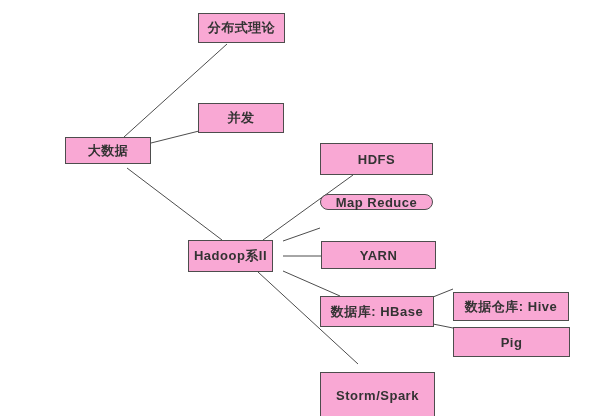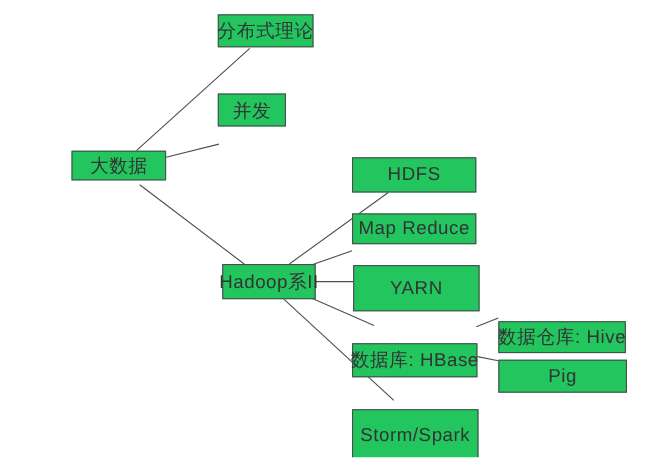--- a/index.html
+++ b/index.html
@@ -19,28 +19,29 @@
     position: absolute;
     left: 0;
     top: 0;
     width: 600px;
     height: 416px;
   }
   .node {
     position: absolute;
     box-sizing: border-box;
     border: 1px solid #4d4d4d;
-    background: #22c55e;
+    background: #f9a8d4;
     display: flex;
     align-items: center;
     justify-content: center;
-    font-size: 17px;
+    font-size: 13px;
     letter-spacing: 0.5px;
     color: #333333;
     white-space: nowrap;
+    font-weight: bold;
   }
 </style>
 </head>
 <body>
 
 <div class="canvas">
   <svg class="edge-layer" id="edge-layer" viewBox="0 0 600 416" xmlns="http://www.w3.org/2000/svg">
       <line x1="124" y1="137" x2="227" y2="44" stroke="#4d4d4d" stroke-width="1"></line>
       <line x1="151" y1="143" x2="199" y2="131" stroke="#4d4d4d" stroke-width="1"></line>
       <line x1="127" y1="168" x2="222" y2="240" stroke="#4d4d4d" stroke-width="1"></line>
@@ -48,23 +49,23 @@
       <line x1="283" y1="241" x2="320" y2="228" stroke="#4d4d4d" stroke-width="1"></line>
       <line x1="283" y1="256" x2="321" y2="256" stroke="#4d4d4d" stroke-width="1"></line>
       <line x1="283" y1="271" x2="340" y2="296" stroke="#4d4d4d" stroke-width="1"></line>
       <line x1="258" y1="272" x2="358" y2="364" stroke="#4d4d4d" stroke-width="1"></line>
       <line x1="433" y1="297" x2="453" y2="289" stroke="#4d4d4d" stroke-width="1"></line>
       <line x1="433" y1="324" x2="453" y2="328" stroke="#4d4d4d" stroke-width="1"></line>
     </svg>
   <div id="node-layer">
       <div class="node" style="left: 65px; top: 137px; width: 86px; height: 27px; border-color: rgb(77, 77, 77); color: rgb(51, 51, 51);">大数据</div>
       <div class="node" style="left: 198px; top: 13px; width: 87px; height: 30px; border-color: rgb(77, 77, 77); color: rgb(51, 51, 51);">分布式理论</div>
-      <div class="node" style="left: 198px; top: 85px; width: 62px; height: 30px; border-color: rgb(77, 77, 77); color: rgb(51, 51, 51);">并发</div>
-      <div class="node" style="left: 202px; top: 240px; width: 85px; height: 32px; border-color: rgb(77, 77, 77); color: rgb(51, 51, 51);">Hadoop系II</div>
+      <div class="node" style="left: 198px; top: 103px; width: 86px; height: 30px; border-color: rgb(77, 77, 77); color: rgb(51, 51, 51);">并发</div>
+      <div class="node" style="left: 188px; top: 240px; width: 85px; height: 32px; border-color: rgb(77, 77, 77); color: rgb(51, 51, 51);">Hadoop系II</div>
       <div class="node" style="left: 320px; top: 143px; width: 113px; height: 32px; border-color: rgb(77, 77, 77); color: rgb(51, 51, 51);">HDFS</div>
-      <div class="node" style="left: 320px; top: 194px; width: 113px; height: 28px; border-color: rgb(77, 77, 77); color: rgb(51, 51, 51);">Map Reduce</div>
-      <div class="node" style="left: 321px; top: 241px; width: 115px; height: 42px; border-color: rgb(77, 77, 77); color: rgb(51, 51, 51);">YARN</div>
-      <div class="node" style="left: 320px; top: 296px; width: 114px; height: 31px; border-color: rgb(77, 77, 77); color: rgb(51, 51, 51); margin-top: 16px;">数据库: HBase</div>
+      <div class="node" style="left: 320px; top: 194px; width: 113px; height: 16px; border-color: rgb(77, 77, 77); color: rgb(51, 51, 51); border-radius: 14px;">Map Reduce</div>
+      <div class="node" style="left: 321px; top: 241px; width: 115px; height: 28px; border-color: rgb(77, 77, 77); color: rgb(51, 51, 51);">YARN</div>
+      <div class="node" style="left: 320px; top: 296px; width: 114px; height: 31px; border-color: rgb(77, 77, 77); color: rgb(51, 51, 51);">数据库: HBase</div>
       <div class="node" style="left: 453px; top: 260px; width: 116px; height: 29px; border-color: rgb(77, 77, 77); color: rgb(51, 51, 51); margin-top: 32px;">数据仓库: Hive</div>
       <div class="node" style="left: 453px; top: 327px; width: 117px; height: 30px; border-color: rgb(77, 77, 77); color: rgb(51, 51, 51);">Pig</div>
       <div class="node" style="left: 320px; top: 372px; width: 115px; height: 47px; border-color: rgb(77, 77, 77); color: rgb(51, 51, 51);">Storm/Spark</div>
     </div>
 </div>
 
 </body></html>

